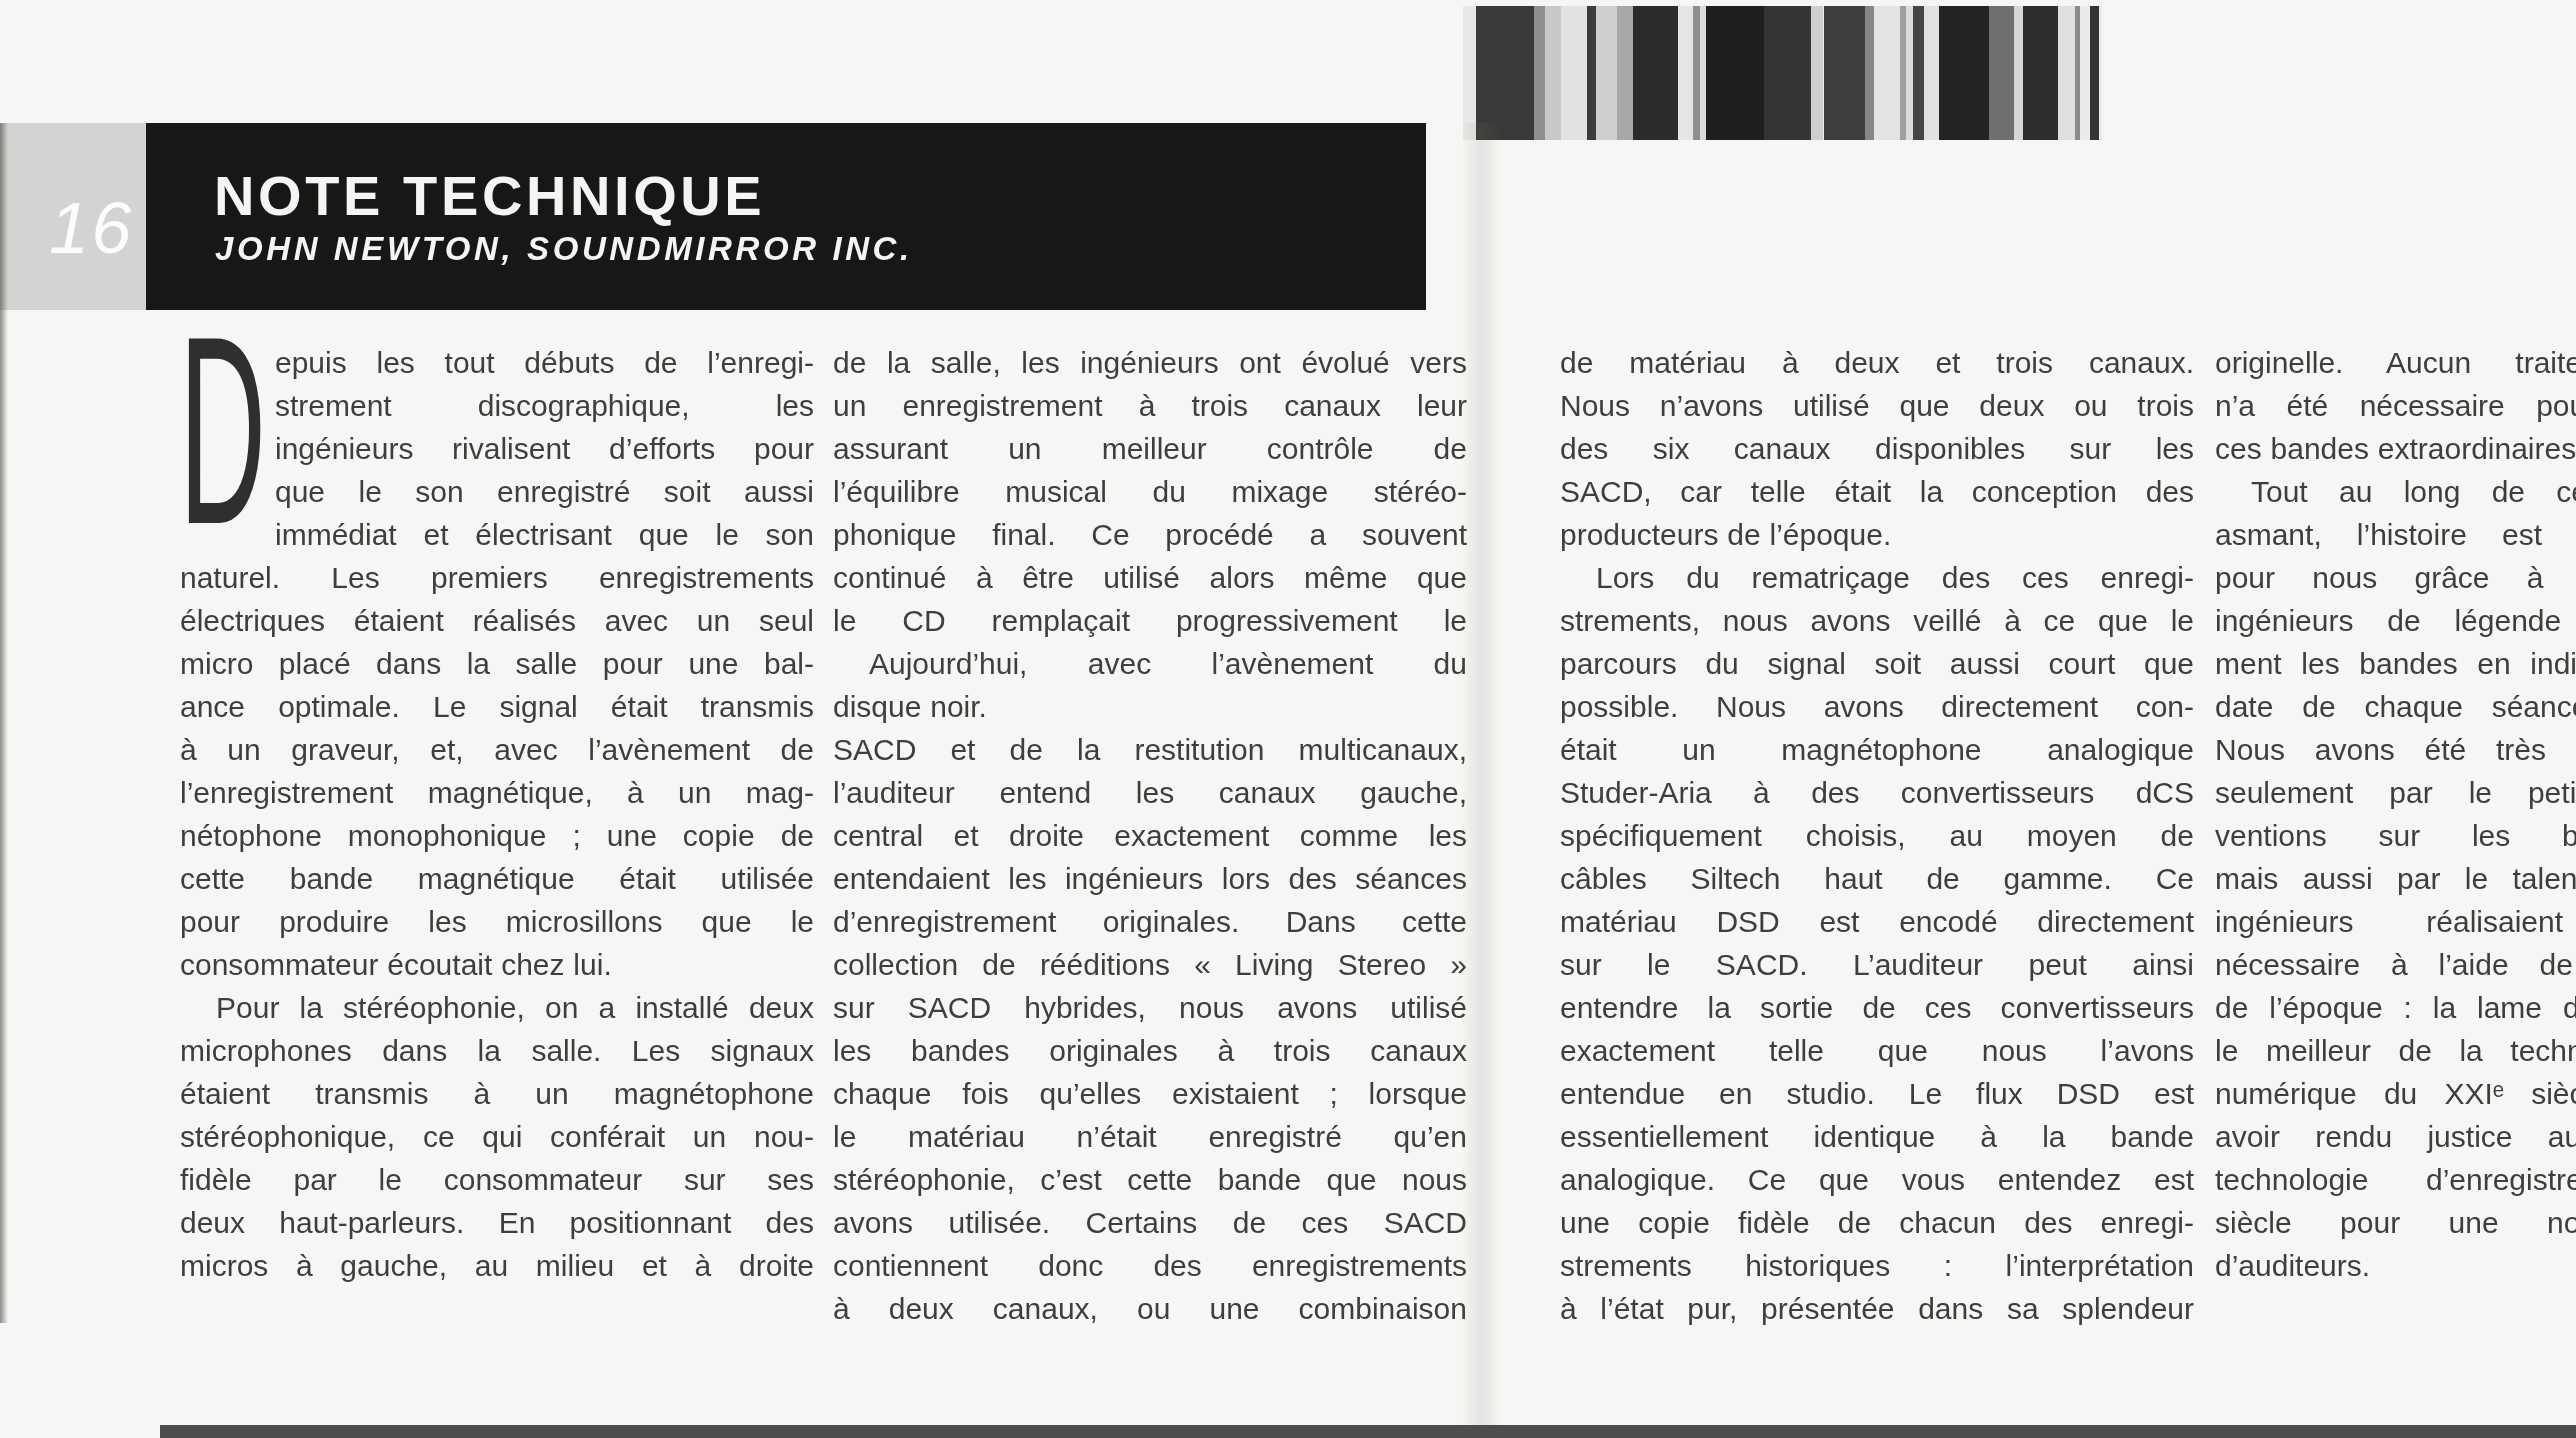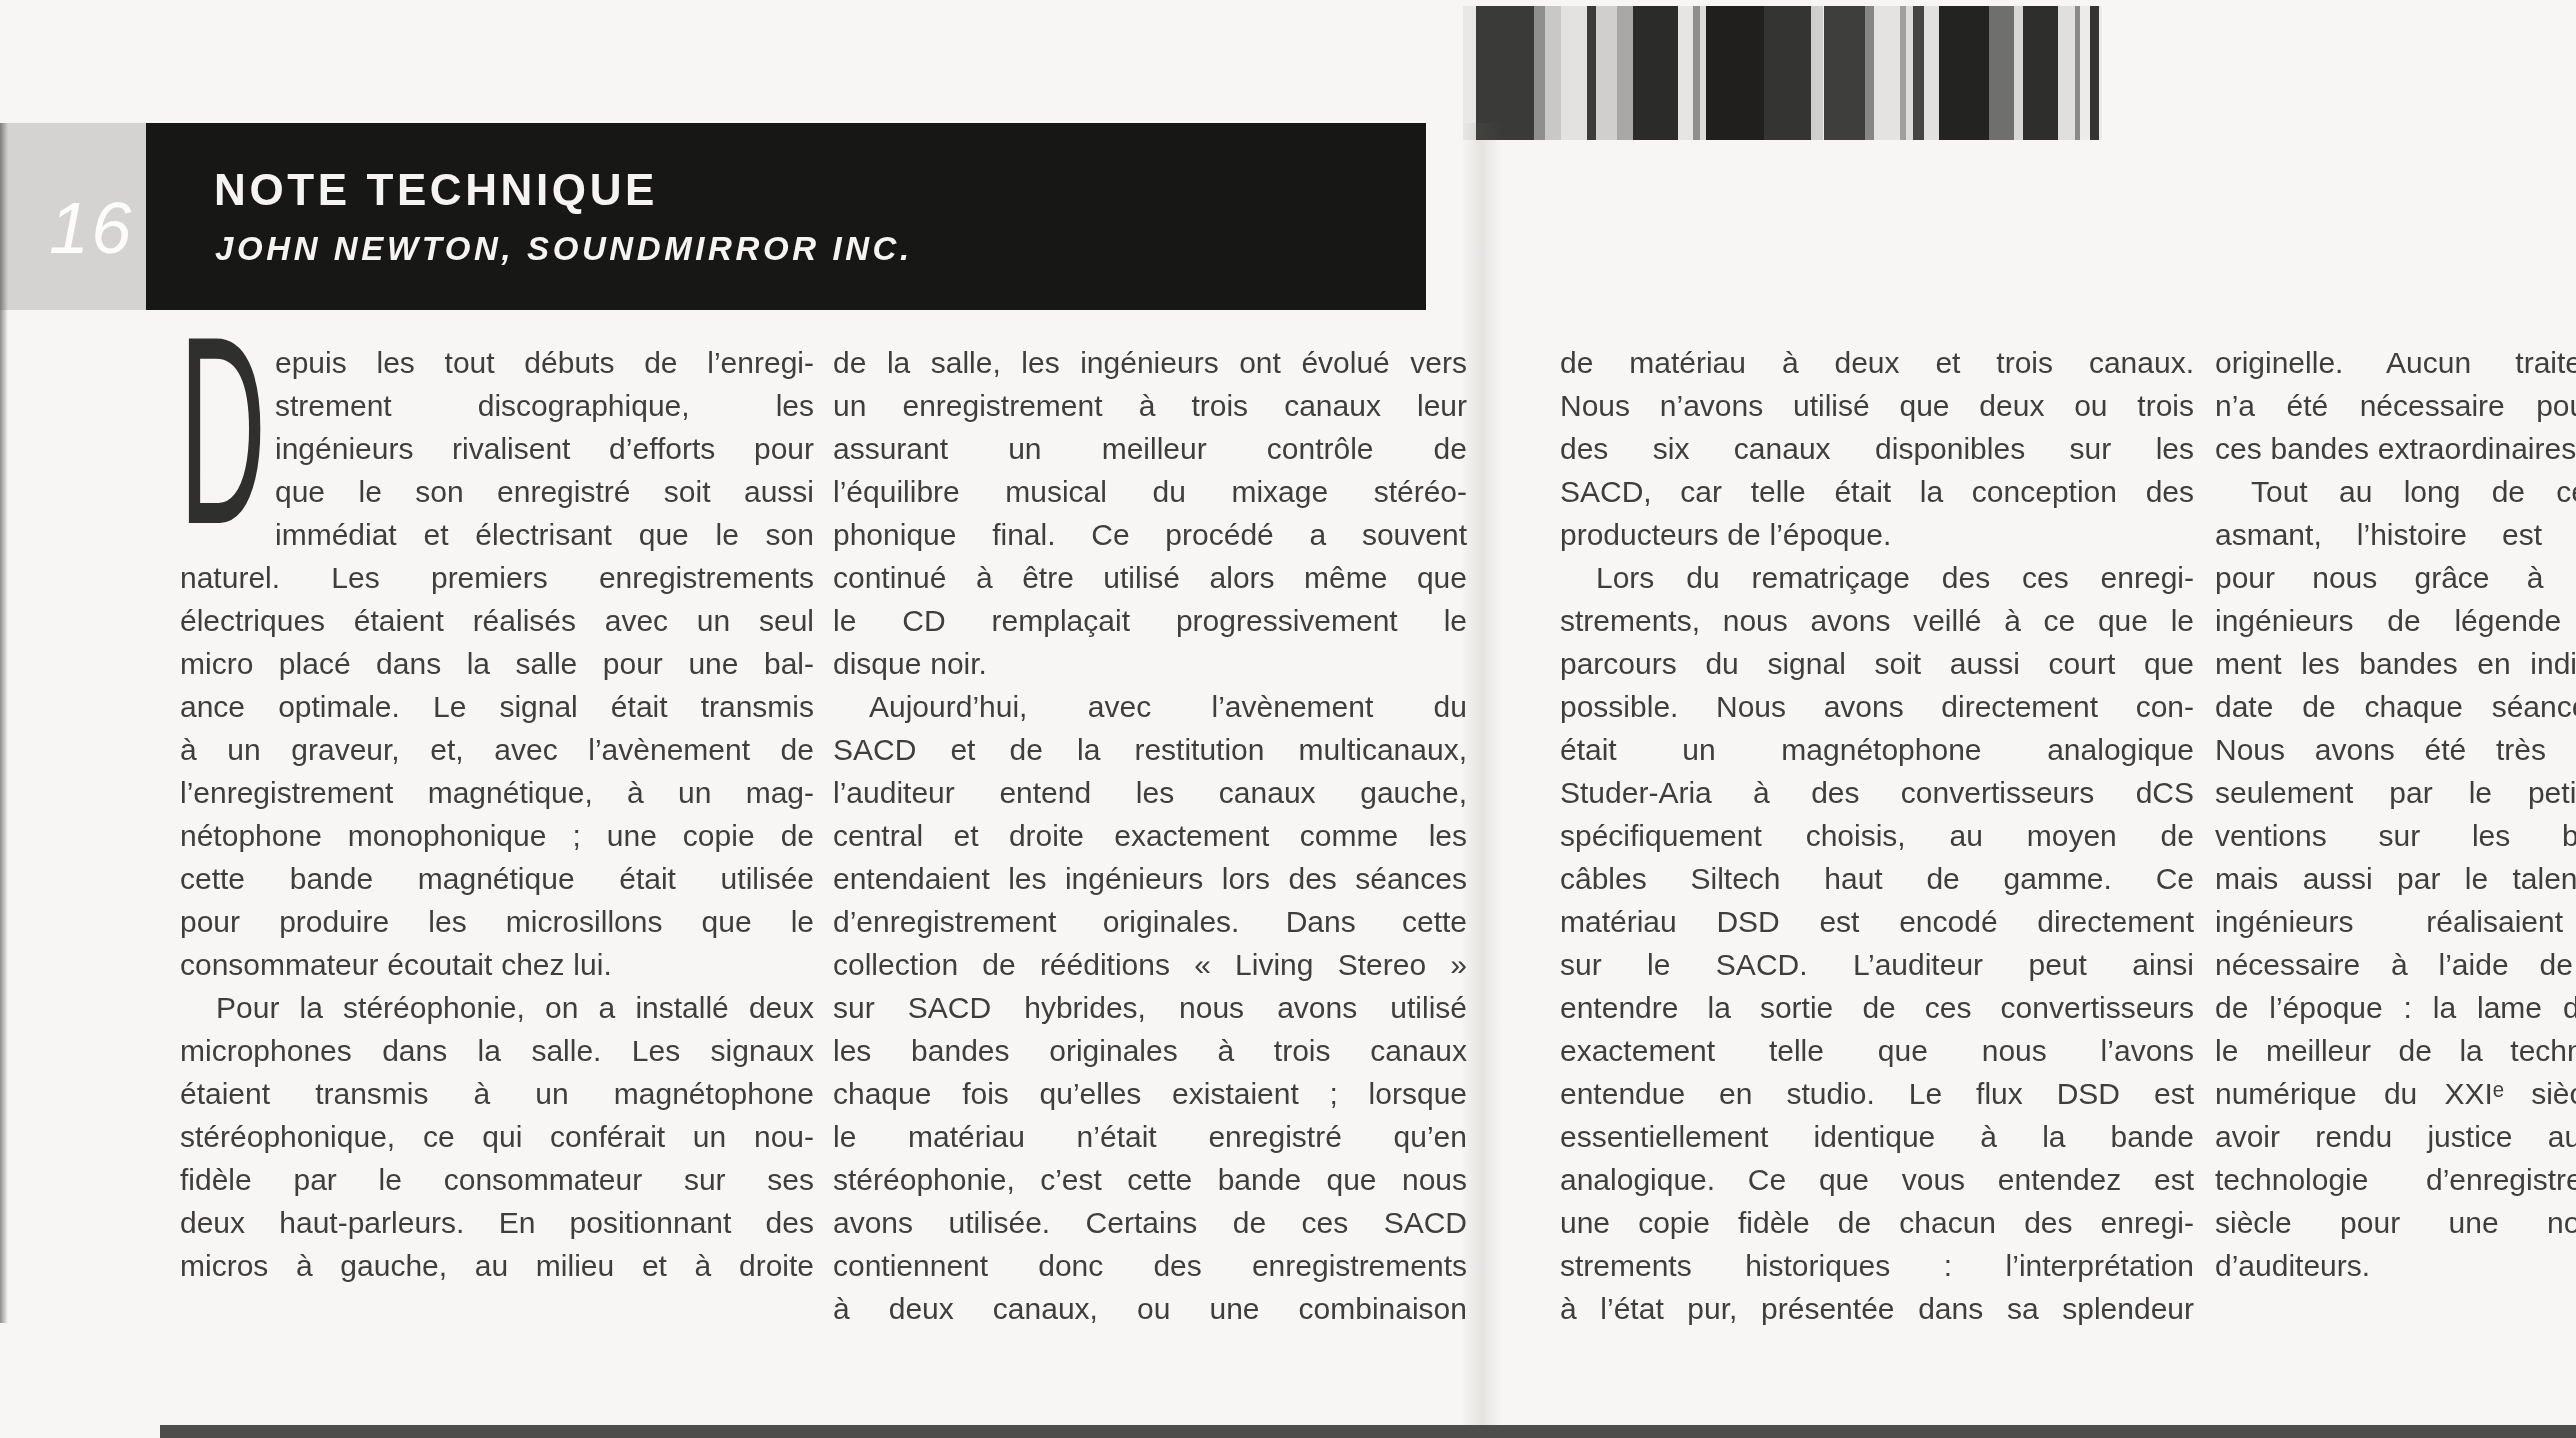--- a/index.html
+++ b/index.html
@@ -16,21 +16,21 @@
   .pagenum{
     position:absolute;font-size:72px;line-height:1;font-style:italic;
     color:var(--page_number,#fcfcfa);letter-spacing:2.1px;font-weight:400;
   }
   .pagenum.n16{left:49px;top:192px;}
 
   
   .bar{position:absolute;left:146px;top:123px;width:1280px;height:187px;background:var(--bar,#171715);}
   .bar .title{
     position:absolute;left:68px;top:45px;color:var(--title,#f5f4f2);
-    font-size:44px;font-weight:bold;letter-spacing:3.6px;line-height:1;white-space:nowrap;
+    font-size:56px;font-weight:bold;letter-spacing:3.6px;line-height:1;white-space:nowrap;
   }
   .bar .subtitle{
     position:absolute;left:69px;top:109px;color:var(--title,#f5f4f2);
     font-size:33px;font-weight:bold;font-style:italic;letter-spacing:3.6px;line-height:1;white-space:nowrap;
   }
 
   
   .photo{position:absolute;left:1463px;top:6.2px;width:639px;height:134px;background:#efeeec;overflow:hidden;}
   .photo .stripe{position:absolute;top:0;height:100%;}
 
@@ -133,22 +133,22 @@
       <div class="line">micros à gauche, au milieu et à droite</div>
     </div>
   <div class="col" style="left:833px">
       <div class="line">de la salle, les ingénieurs ont évolué vers</div>
       <div class="line">un enregistrement à trois canaux leur</div>
       <div class="line">assurant un meilleur contrôle de</div>
       <div class="line">l’équilibre musical du mixage stéréo-</div>
       <div class="line">phonique final. Ce procédé a souvent</div>
       <div class="line">continué à être utilisé alors même que</div>
       <div class="line">le CD remplaçait progressivement le</div>
+      <div class="line indent">Aujourd’hui, avec l’avènement du</div>
       <div class="line end">disque noir.</div>
-      <div class="line indent">Aujourd’hui, avec l’avènement du</div>
       <div class="line">SACD et de la restitution multicanaux,</div>
       <div class="line">l’auditeur entend les canaux gauche,</div>
       <div class="line">central et droite exactement comme les</div>
       <div class="line">entendaient les ingénieurs lors des séances</div>
       <div class="line">d’enregistrement originales. Dans cette</div>
       <div class="line">collection de rééditions « Living Stereo »</div>
       <div class="line">sur SACD hybrides, nous avons utilisé</div>
       <div class="line">les bandes originales à trois canaux</div>
       <div class="line">chaque fois qu’elles existaient ; lorsque</div>
       <div class="line">le matériau n’était enregistré qu’en</div>

